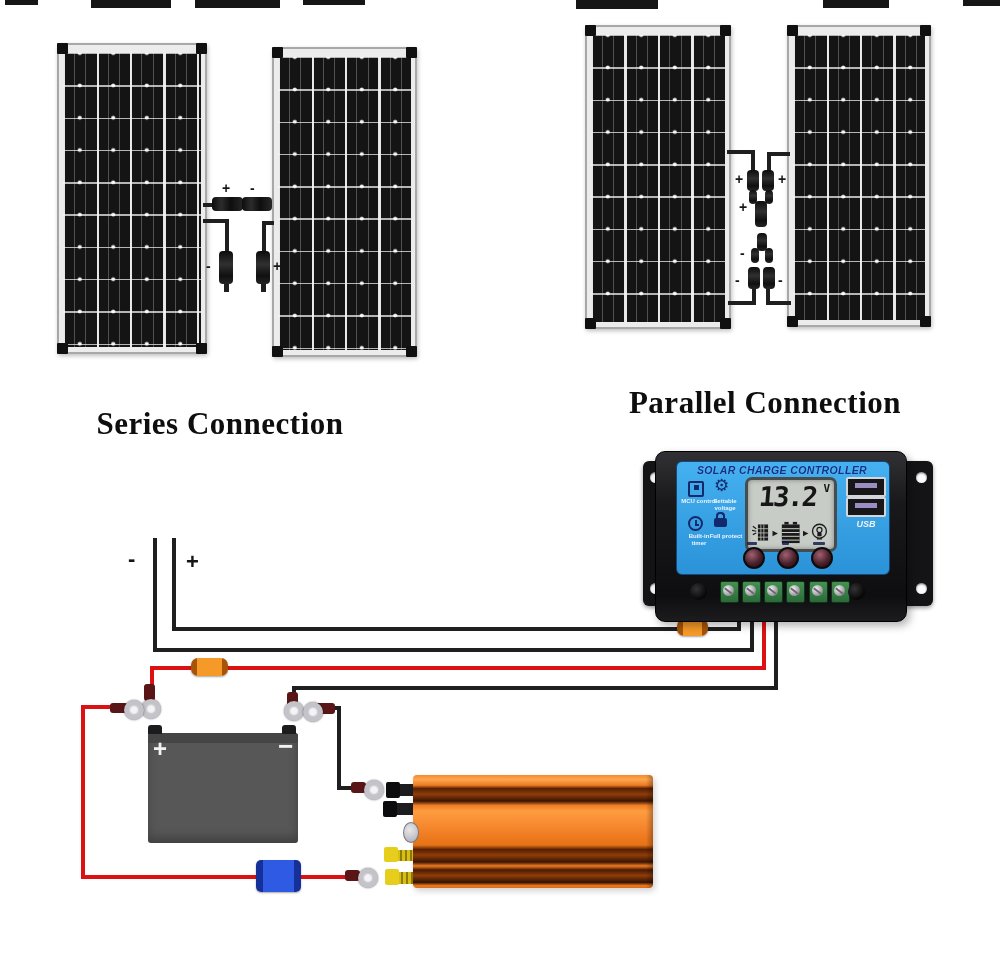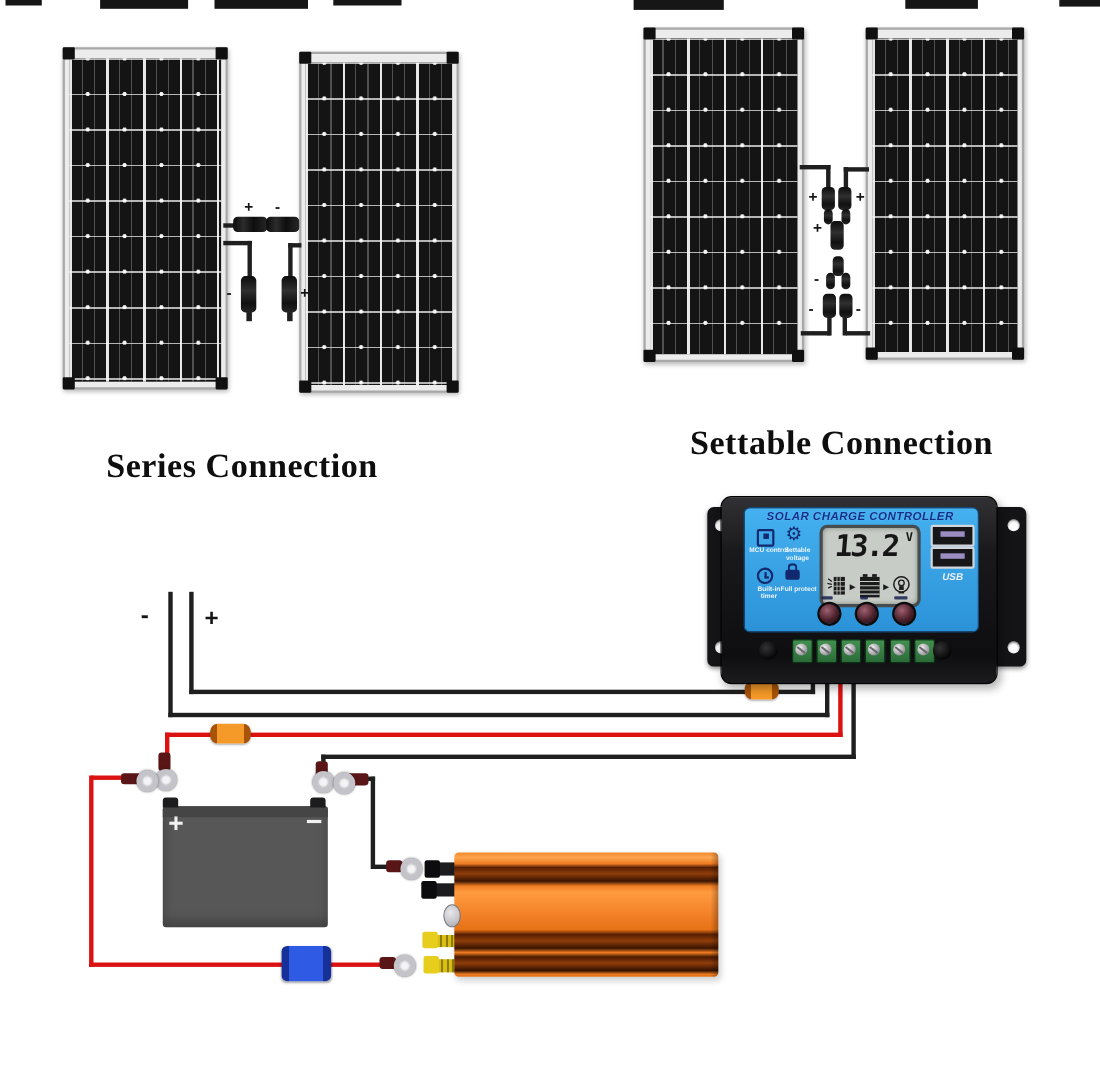--- a/index.html
+++ b/index.html
@@ -198,21 +198,21 @@
   <div class="mc4 v" style="left:748px;top:267px;width:12px;height:22px"></div>
   <div class="mc4 v" style="left:763px;top:267px;width:12px;height:22px"></div>
   <span class="plabel" style="left:735px;top:272px">-</span>
   <span class="plabel" style="left:778px;top:272px">-</span>
   <div class="wire" style="left:752px;top:288px;width:4px;height:17px"></div>
   <div class="wire" style="left:728px;top:301px;width:27px;height:4px"></div>
   <div class="wire" style="left:766px;top:288px;width:4px;height:17px"></div>
   <div class="wire" style="left:769px;top:301px;width:22px;height:4px"></div>
 
   <div class="title" style="left:40px;top:406px;width:360px">Series Connection</div>
-  <div class="title" style="left:590px;top:385px;width:350px">Settable Connection</div>
+  <div class="title" style="left:590px;top:385px;width:350px">Parallel Connection</div>
 
   <span class="wlabel" style="left:128px;top:546px">-</span>
   <span class="wlabel" style="left:186px;top:549px">+</span>
   <div class="wire" style="left:153px;top:538px;width:4px;height:114px"></div>
   <div class="wire" style="left:172px;top:538px;width:4px;height:93px"></div>
 
   <div class="wire" style="left:172px;top:627px;width:569px;height:4px"></div>
   <div class="wire" style="left:737px;top:600px;width:4px;height:31px"></div>
   <div class="fuse orange" style="left:677px;top:619px;width:31px;height:17px"></div>
 

